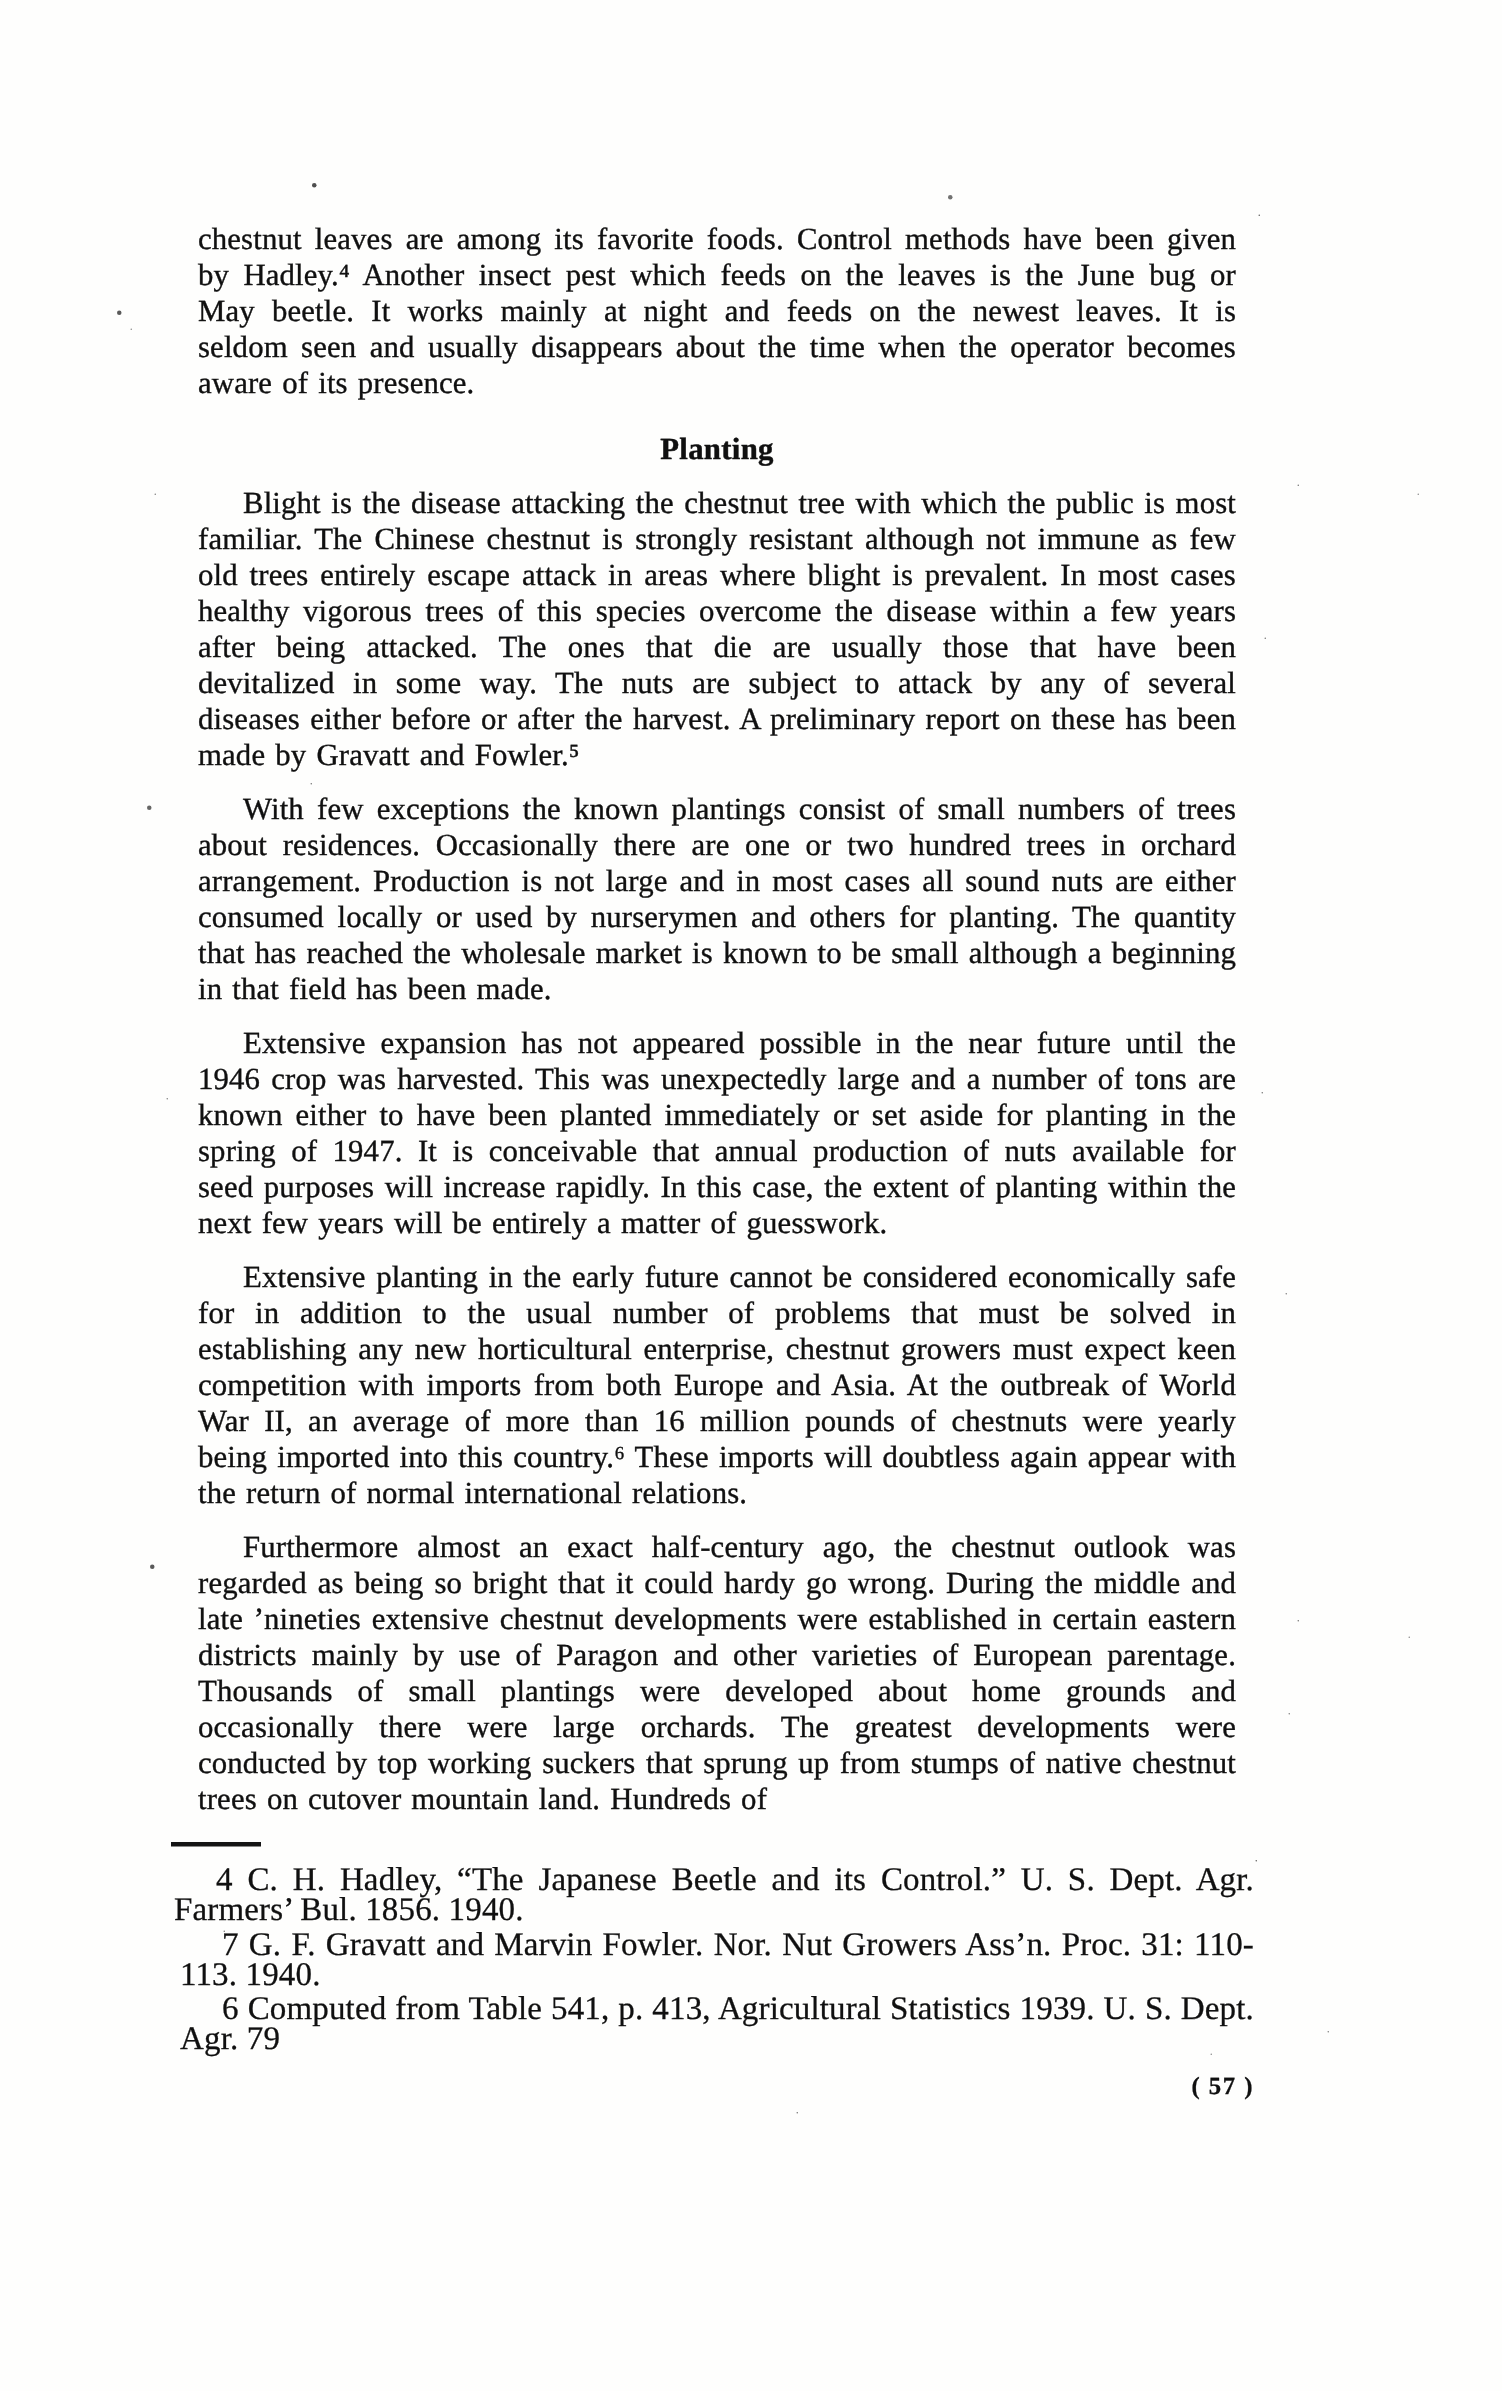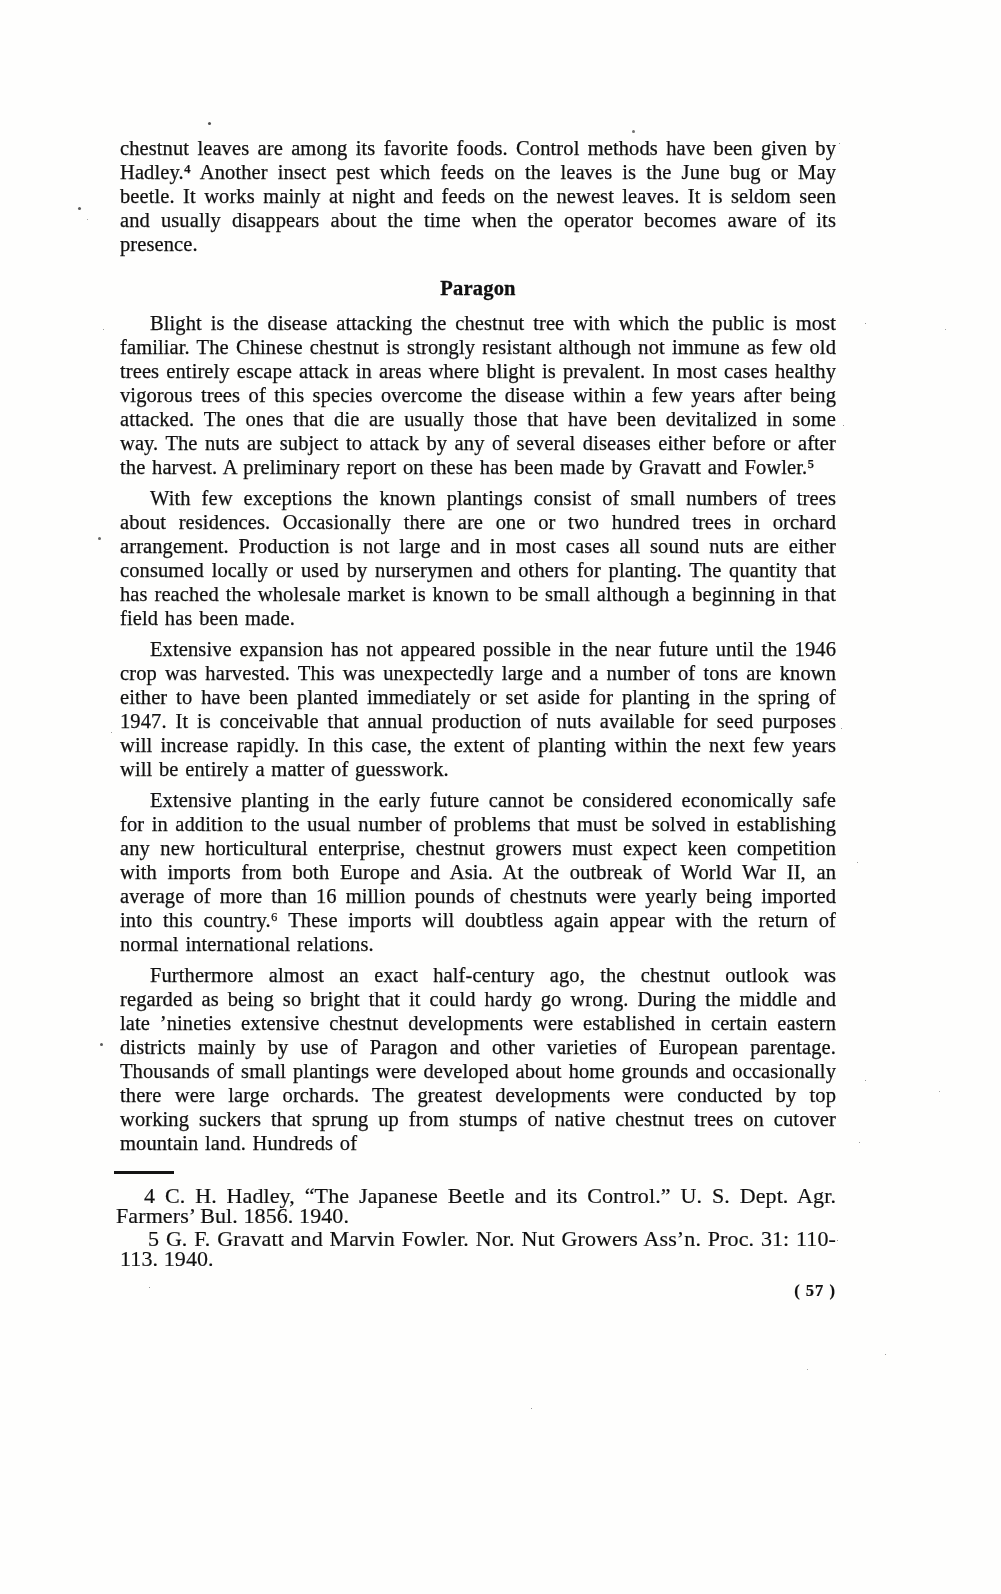--- a/index.html
+++ b/index.html
@@ -15,21 +15,21 @@
     color: #101010;
     overflow: hidden;
   }
   .page-content {
     position: absolute;
     left: 120px;
     top: 136px;
     width: 716px;
   }
   .par {
-    margin: 0;
+    margin: 12px;
     font-size: 20.5px;
     line-height: 24px;
     text-align: justify;
     text-indent: 30px;
     letter-spacing: 0.1px;
     word-spacing: 1.5px;
     -webkit-text-stroke: 0.25px #151515;
   }
   .par.no-indent {
     text-indent: 0;
@@ -115,36 +115,37 @@
 </style>
 </head>
 <body>
 
 <div class="speck"></div>
 
 <main class="page-content">
 
   <p class="par no-indent">chestnut leaves are among its favorite foods. Control methods have been given by Hadley.⁴ Another insect pest which feeds on the leaves is the June bug or May beetle. It works mainly at night and feeds on the newest leaves. It is seldom seen and usually disappears about the time when the operator becomes aware of its presence.</p>
 
-  <h2 class="section-heading">Paragon</h2>
+  <h2 class="section-heading">Planting</h2>
 
   <p class="par">Blight is the disease attacking the chestnut tree with which the public is most familiar. The Chinese chestnut is strongly resistant although not immune as few old trees entirely escape attack in areas where blight is prevalent. In most cases healthy vigorous trees of this species overcome the disease within a few years after being attacked. The ones that die are usually those that have been devitalized in some way. The nuts are subject to attack by any of several diseases either before or after the harvest. A preliminary report on these has been made by Gravatt and Fowler.⁵</p>
 
 
   <p class="par">With few exceptions the known plantings consist of small numbers of trees about residences. Occasionally there are one or two hundred trees in orchard arrangement. Production is not large and in most cases all sound nuts are either consumed locally or used by nurserymen and others for planting. The quantity that has reached the wholesale market is known to be small although a beginning in that field has been made.</p>
 
 
   <p class="par">Extensive expansion has not appeared possible in the near future until the 1946 crop was harvested. This was unexpectedly large and a number of tons are known either to have been planted immediately or set aside for planting in the spring of 1947. It is conceivable that annual production of nuts available for seed purposes will increase rapidly. In this case, the extent of planting within the next few years will be entirely a matter of guesswork.</p>
 
   <p class="par">Extensive planting in the early future cannot be considered economically safe for in addition to the usual number of problems that must be solved in establishing any new horticultural enterprise, chestnut growers must expect keen competition with imports from both Europe and Asia. At the outbreak of World War II, an average of more than 16 million pounds of chestnuts were yearly being imported into this country.⁶ These imports will doubtless again appear with the return of normal international relations.</p>
 
   <p class="par">Furthermore almost an exact half-century ago, the chestnut outlook was regarded as being so bright that it could hardy go wrong. During the middle and late ’nineties extensive chestnut developments were established in certain eastern districts mainly by use of Paragon and other varieties of European parentage. Thousands of small plantings were developed about home grounds and occasionally there were large orchards. The greatest developments were conducted by top working suckers that sprung up from stumps of native chestnut trees on cutover mountain land. Hundreds of</p>
 
   <div class="footnote-rule"></div>
 
   <p class="footnote first">4  C. H. Hadley, “The Japanese Beetle and its Control.” U. S. Dept. Agr. Farmers’ Bul. 1856. 1940.</p>
 
-  <p class="footnote">5  G. F. Gravatt and Marvin Fowler. Nor. Nut Growers Ass’n. Proc. 31: 110-113. 1940.</p>
+  <p class="footnote">7  G. F. Gravatt and Marvin Fowler. Nor. Nut Growers Ass’n. Proc. 31: 110-113. 1940.</p>
 
+  <p class="footnote">6  Computed from Table 541, p. 413, Agricultural Statistics 1939. U. S. Dept. Agr. 79</p>
 
   <div class="page-number">( 57 )</div>
 
 </main>
 
 </body></html>

